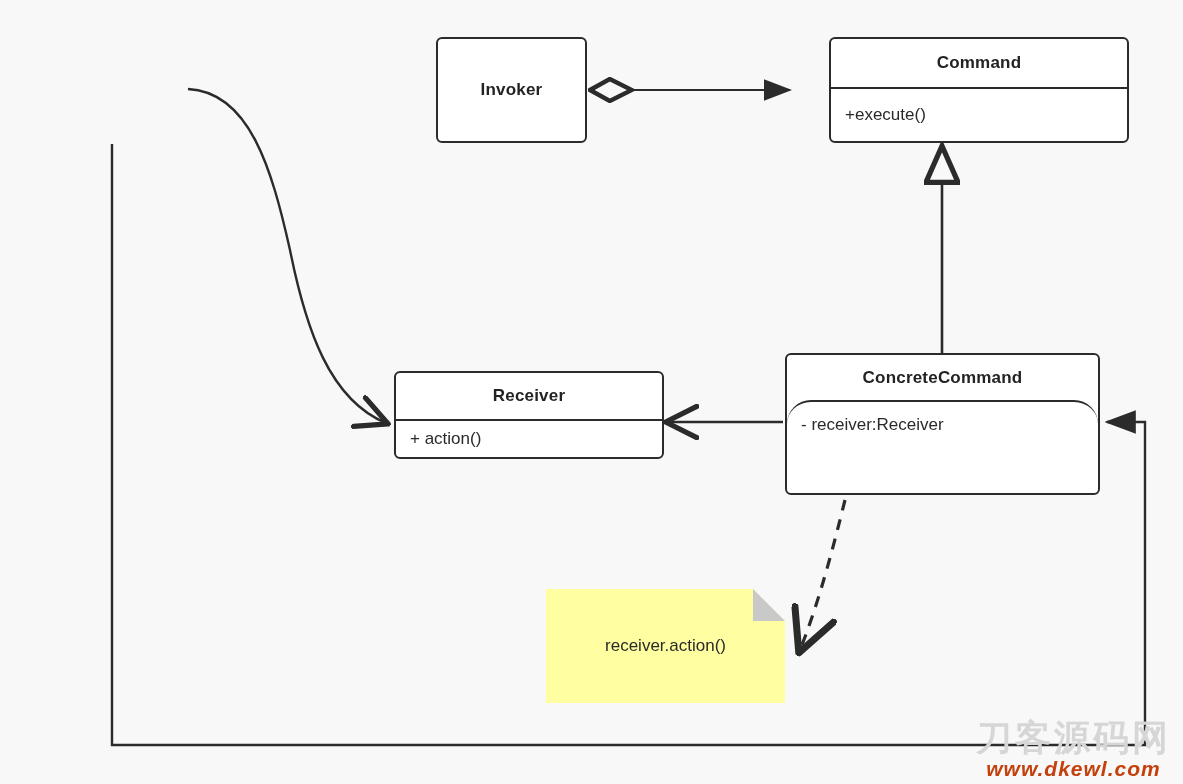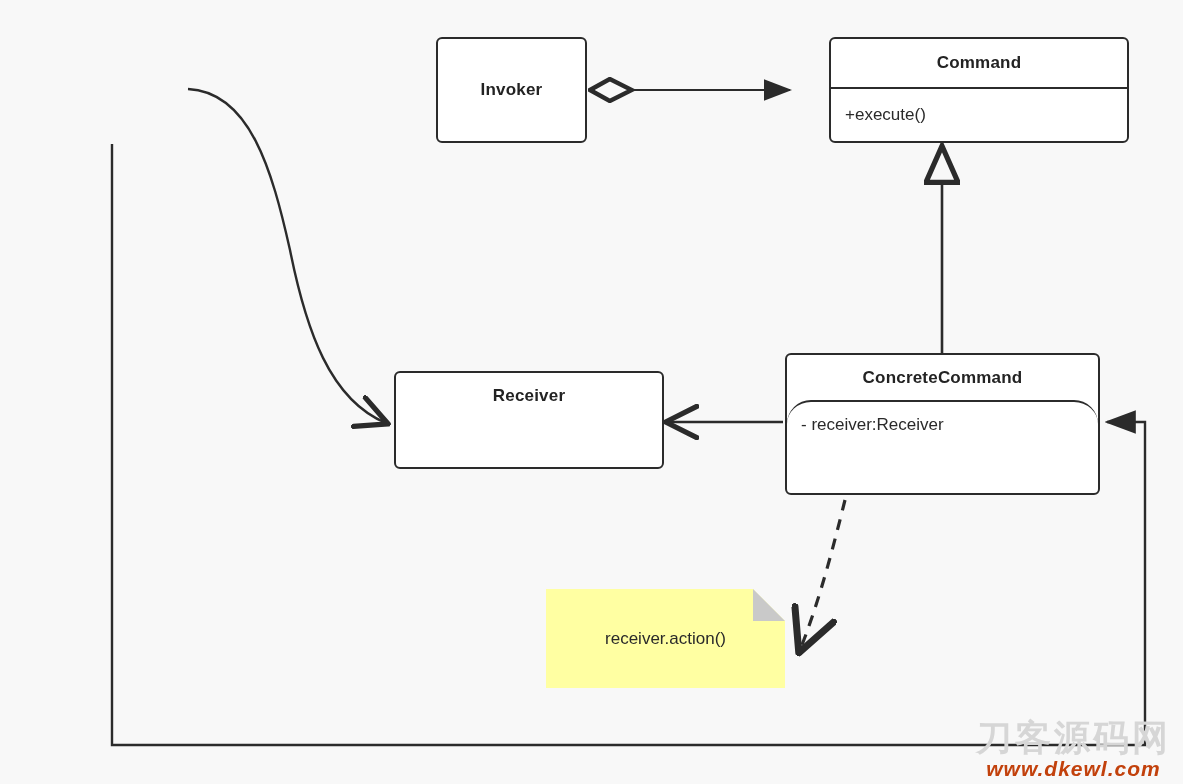--- a/index.html
+++ b/index.html
@@ -54,35 +54,35 @@
   .simple-box .uml-title {
     flex: 1;
   }
 
   
   #class-client  { left: 37px;  top: 37px;  width: 151px; height: 106px; }
   #class-invoker { left: 436px; top: 37px;  width: 151px; height: 106px; }
   #class-command { left: 793px; top: 37px;  width: 300px; height: 106px; margin-left: 36px; }
   #class-command .uml-title { height: 48px; }
   #class-command .uml-compartment { flex: 1; }
-  #class-receiver { left: 394px; top: 371px; width: 270px; height: 98px; }
+  #class-receiver { left: 394px; top: 371px; width: 270px; height: 88px; }
   #class-receiver .uml-title { height: 46px; }
   #class-receiver .uml-compartment { flex: 1; }
   #class-concrete { left: 785px; top: 353px; width: 315px; height: 142px; }
   #class-concrete .uml-title { height: 45px; }
   #class-concrete .cmp-attr { height: 48px; border-radius: 24px; }
   #class-concrete .cmp-op { flex: 1; }
 
   
   #note {
     position: absolute;
     left: 546px;
     top: 589px;
     width: 239px;
-    height: 99px;
+    height: 114px;
     z-index: 3;
   }
   #note .note-body {
     position: absolute;
     inset: 0;
     background: #ffffa2;
     clip-path: polygon(0 0, calc(100% - 32px) 0, 100% 32px, 100% 100%, 0 100%);
   }
   #note .note-fold {
     position: absolute;
@@ -175,20 +175,21 @@
     <div class="uml-title">Invoker</div>
   </div>
 
   <div class="uml-class" id="class-command">
     <div class="uml-title">Command</div>
     <div class="uml-compartment">+execute()</div>
   </div>
 
   <div class="uml-class" id="class-receiver">
     <div class="uml-title">Receiver</div>
+    <div class="uml-compartment">+ action()</div>
   </div>
 
   <div class="uml-class" id="class-concrete">
     <div class="uml-title">ConcreteCommand</div>
     <div class="uml-compartment cmp-attr">- receiver:Receiver</div>
   </div>
 
   <div id="note">
     <div class="note-body"></div>
     <div class="note-fold"></div>

